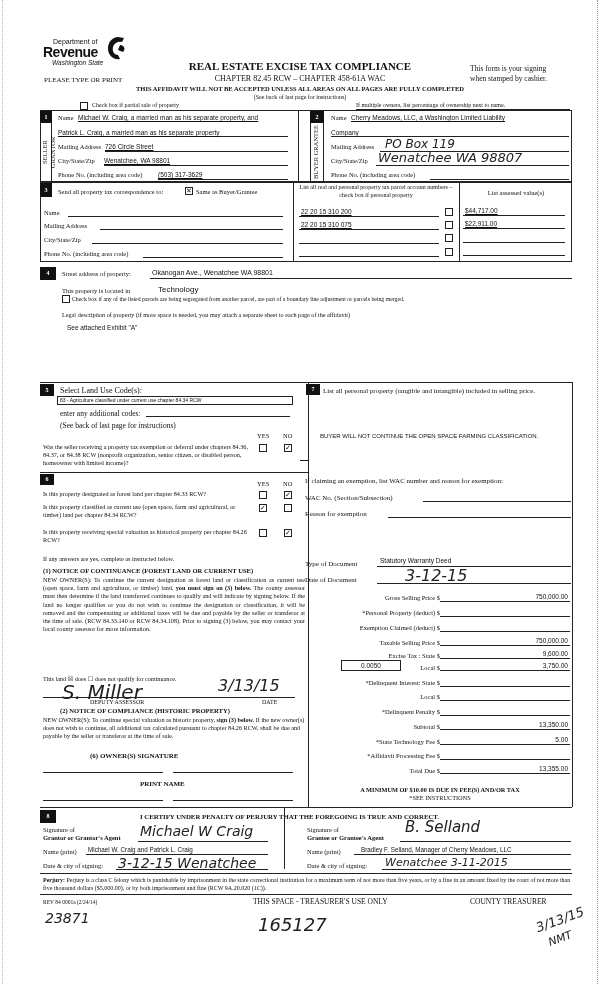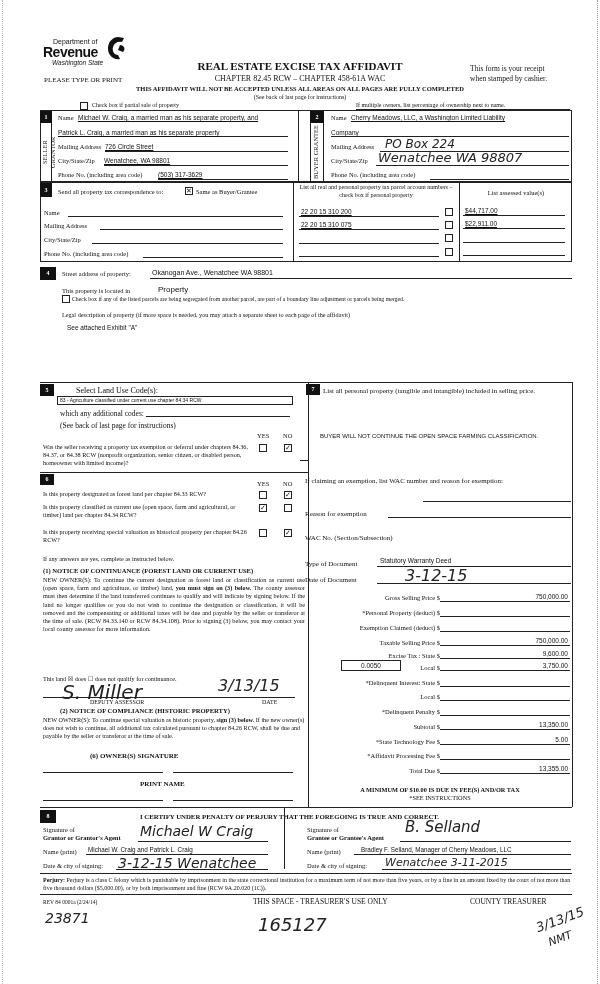--- a/index.html
+++ b/index.html
@@ -44,24 +44,24 @@
 <div class="edge-r"></div>
 
 <div class="abs logo-dept">Department of</div>
 <div class="abs logo-rev">Revenue</div>
 <div class="abs logo-wa">Washington State</div>
 <svg class="abs logo-mark" viewBox="0 0 24 26">
   <path d="M14 2 C4 3 2 14 6 20 C8 23 12 25 16 24 L14 20 C10 20 8 16 9 12 C10 8 14 6 18 7 L20 3 Z" fill="#111"></path>
   <path d="M16 10 C20 10 22 14 19 17 L14 15 Z" fill="#111"></path>
 </svg>
 
-<div class="abs title">REAL ESTATE EXCISE TAX AFFIDAVIT</div>
+<div class="abs title">REAL ESTATE EXCISE TAX COMPLIANCE</div>
 <div class="abs subtitle">CHAPTER 82.45 RCW – CHAPTER 458-61A WAC</div>
 <div class="abs please">PLEASE TYPE OR PRINT</div>
-<div class="abs receipt1">This form is your receipt</div>
+<div class="abs receipt1">This form is your signing</div>
 <div class="abs receipt2">when stamped by cashier.</div>
 <div class="abs warn">THIS AFFIDAVIT WILL NOT BE ACCEPTED UNLESS ALL AREAS ON ALL PAGES ARE FULLY COMPLETED</div>
 <div class="abs seeback">(See back of last page for instructions)</div>
 <span class="chk" style="left:80px;top:102px;"></span>
 <div class="abs partial" style="left:92px;">Check box if partial sale of property</div>
 <div class="abs multiple">If multiple owners, list percentage of ownership next to name.</div>
 <div class="line" style="left:356px;top:109px;width:214px;"></div>
 
 <div class="abs box" style="left:40px;top:110px;width:532px;height:72px;"></div>
 <div class="abs numtab" style="left:40px;top:111px;width:12px;height:12px;line-height:12px;">1</div>
@@ -85,21 +85,21 @@
 <div class="abs" style="left:298px;top:110px;width:0;height:72px;border-left:1px solid #222;"></div>
 <div class="abs numtab" style="left:310px;top:111px;width:14px;height:12px;line-height:12px;">2</div>
 <div class="abs" style="left:310px;top:123px;width:14px;height:59px;border-left:1px solid #222;border-right:1px solid #222;"></div>
 <div class="vert" style="left:312px;top:124px;width:11px;height:56px;"><span>BUYER</span> <span>GRANTEE</span></div>
 
 <div class="lbl" style="left:331px;top:114px;">Name</div>
 <div class="val" style="left:351px;top:114px;">Cherry Meadows, LLC, a Washington Limited Liability</div>
 <div class="val" style="left:331px;top:129px;">Company</div>
 <div class="line" style="left:331px;top:136px;width:238px;"></div>
 <div class="lbl" style="left:331px;top:143px;">Mailing Address</div>
-<div class="abs hand" style="left:385px;top:137px;font-size:12px;">PO Box 224</div>
+<div class="abs hand" style="left:385px;top:137px;font-size:12px;">PO Box 119</div>
 <div class="line" style="left:380px;top:151px;width:189px;"></div>
 <div class="lbl" style="left:331px;top:157px;">City/State/Zip</div>
 <div class="abs hand" style="left:378px;top:150px;font-size:13px;">Wenatchee WA 98807</div>
 <div class="line" style="left:376px;top:165px;width:193px;"></div>
 <div class="lbl" style="left:331px;top:171px;">Phone No. (including area code)</div>
 <div class="line" style="left:430px;top:179px;width:139px;"></div>
 
 <div class="abs box" style="left:40px;top:182px;width:532px;height:80px;"></div>
 <div class="abs numtab" style="left:40px;top:183px;width:12px;height:14px;line-height:14px;">3</div>
 <div class="lbl" style="left:58px;top:188px;">Send all property tax correspondence to:</div>
@@ -142,32 +142,32 @@
   <div class="line" style="left:299px;top:256px;width:140px;"></div>
   <span class="chk" style="left:445px;top:248px;"></span>
   <div class="line" style="left:463px;top:255px;width:102px;"></div>
 </div>
 
 <div class="abs numtab" style="left:40px;top:267px;width:16px;height:13px;line-height:13px;">4</div>
 <div class="lbl" style="left:62px;top:270px;">Street address of property:</div>
 <div class="abs sans" style="left:152px;top:269px;font-size:7px;">Okanogan Ave., Wenatchee WA  98801</div>
 <div class="line" style="left:150px;top:278px;width:422px;"></div>
 <div class="lbl" style="left:62px;top:287px;">This property is located in</div>
-<div class="abs sans" style="left:158px;top:285px;font-size:8px;">Property</div>
+<div class="abs sans" style="left:158px;top:285px;font-size:8px;">Technology</div>
 <span class="chk" style="left:62px;top:295px;"></span>
 <div class="lbl" style="left:72px;top:296px;font-size:5.8px;">Check box if any of the listed parcels are being segregated from another parcel, are part of a boundary line adjustment or parcels being merged.</div>
 <div class="lbl" style="left:62px;top:311px;font-size:6.2px;">Legal description of property (if more space is needed, you may attach a separate sheet to each page of the affidavit)</div>
 <div class="abs sans" style="left:67px;top:324px;font-size:6.5px;">See attached Exhibit "A"</div>
 
 <div class="abs" style="left:40px;top:382px;width:268px;height:1px;border-top:1px solid #222;"></div>
 <div class="abs" style="left:308px;top:382px;width:0;height:425px;border-left:1px solid #222;"></div>
 <div class="abs numtab" style="left:40px;top:384px;width:14px;height:12px;line-height:12px;">5</div>
-<div class="lbl" style="left:76px;top:386px;font-size:8px;">Select Land Use Code(s):</div>
+<div class="lbl" style="left:60px;top:386px;font-size:8px;">Select Land Use Code(s):</div>
 <div class="abs" style="left:57px;top:396px;width:236px;height:9px;border:1px solid #222;font-family:'Liberation Sans',sans-serif;font-size:5px;line-height:7px;padding-left:2px;">83 - Agriculture classified under current use chapter 84.34 RCW</div>
-<div class="lbl" style="left:60px;top:409px;font-size:7.5px;">which any additional codes:</div>
+<div class="lbl" style="left:60px;top:409px;font-size:7.5px;">enter any additional codes:</div>
 <div class="line" style="left:146px;top:416px;width:144px;"></div>
 <div class="lbl" style="left:60px;top:421px;font-size:7.5px;">(See back of last page for instructions)</div>
 <div class="lbl" style="left:257px;top:432px;font-size:6.5px;">YES</div>
 <div class="lbl" style="left:283px;top:432px;font-size:6.5px;">NO</div>
 <div class="para" style="left:43px;top:443px;width:210px;">Was the seller receiving a property tax exemption or deferral under chapters 84.36, 84.37, or 84.38 RCW (nonprofit organization, senior citizen, or disabled person, homeowner with limited income)?</div>
 <span class="chk" style="left:259px;top:444px;"></span>
 <span class="chk" style="left:284px;top:444px;">✓</span>
 
 <div class="abs" style="left:40px;top:472px;width:268px;border-top:1px solid #222;"></div>
 <div class="abs numtab" style="left:40px;top:474px;width:14px;height:11px;line-height:11px;">6</div>
@@ -202,21 +202,21 @@
 <div class="line" style="left:43px;top:800px;width:120px;"></div>
 <div class="line" style="left:173px;top:800px;width:120px;"></div>
 
 <div class="abs" style="left:308px;top:382px;width:264px;border-top:1px solid #222;"></div>
 <div class="abs" style="left:572px;top:382px;width:0;height:425px;border-left:1px solid #222;"></div>
 <div class="abs numtab" style="left:306px;top:384px;width:14px;height:11px;line-height:11px;">7</div>
 <div class="para" style="left:323px;top:386px;width:240px;font-size:7px;line-height:10px;">List all  personal property (tangible and intangible) included in selling price.</div>
 <div class="abs sans" style="left:320px;top:432px;width:220px;font-size:6px;line-height:8px;">BUYER WILL NOT CONTINUE THE OPEN SPACE FARMING CLASSIFICATION.</div>
 <div class="abs" style="left:300px;top:460px;width:8px;border-top:1px solid #222;"></div>
 <div class="para" style="left:305px;top:477px;font-size:7px;">If claiming an exemption, list WAC number and reason for exemption:</div>
-<div class="para" style="left:305px;top:494px;font-size:7px;margin-top:40px;">WAC No. (Section/Subsection)</div>
+<div class="para" style="left:305px;top:494px;font-size:7px;">WAC No. (Section/Subsection)</div>
 <div class="line" style="left:423px;top:501px;width:148px;"></div>
 <div class="para" style="left:305px;top:510px;font-size:7px;">Reason for exemption</div>
 <div class="line" style="left:388px;top:517px;width:183px;"></div>
 
 <div class="para" style="left:305px;top:560px;font-size:7px;">Type of Document</div>
 <div class="abs sans" style="left:380px;top:557px;font-size:6.5px;">Statutory Warranty Deed</div>
 <div class="line" style="left:377px;top:566px;width:194px;"></div>
 <div class="para" style="left:305px;top:576px;font-size:7px;">Date of Document</div>
 <div class="abs hand" style="left:405px;top:566px;font-size:16px;">3-12-15</div>
 <div class="line" style="left:377px;top:583px;width:194px;"></div>

